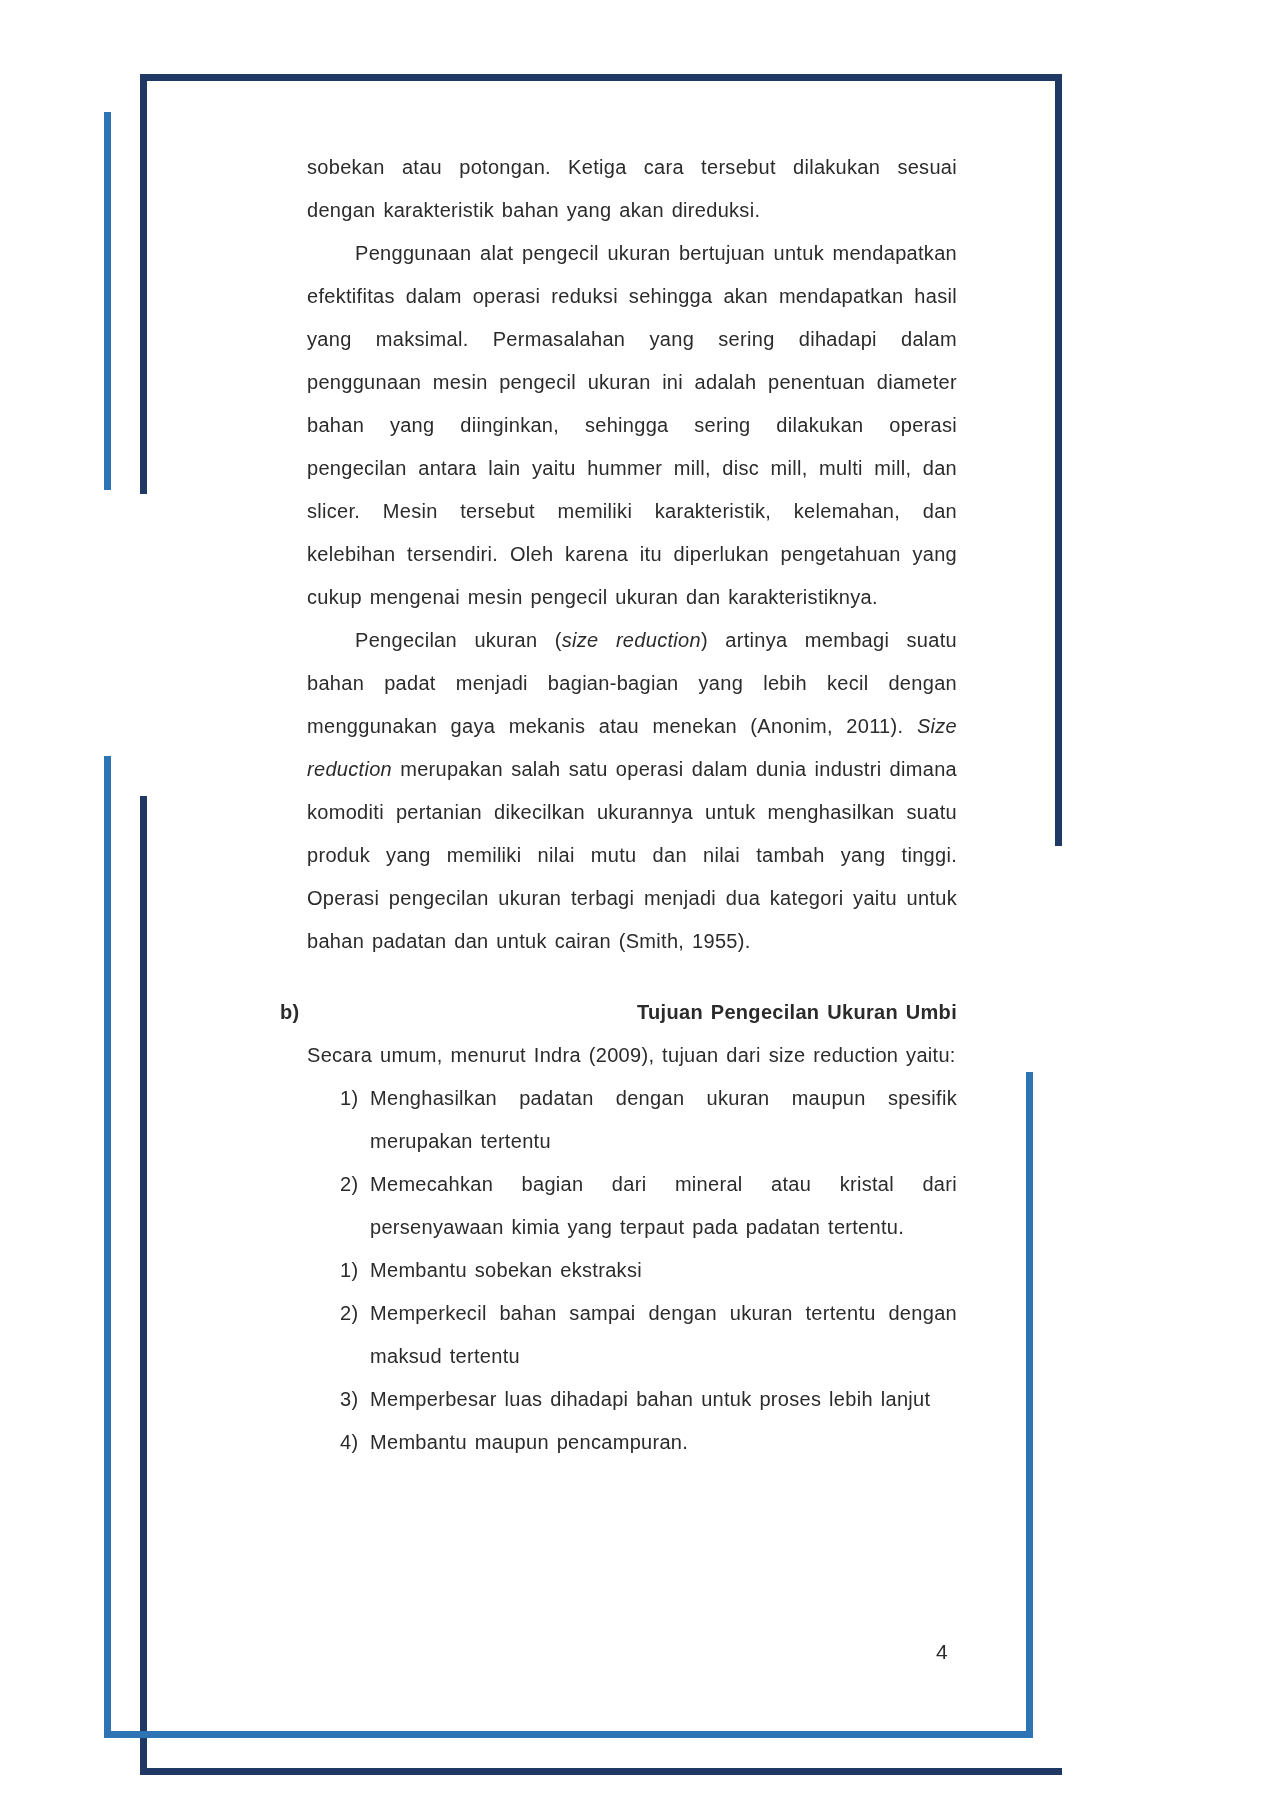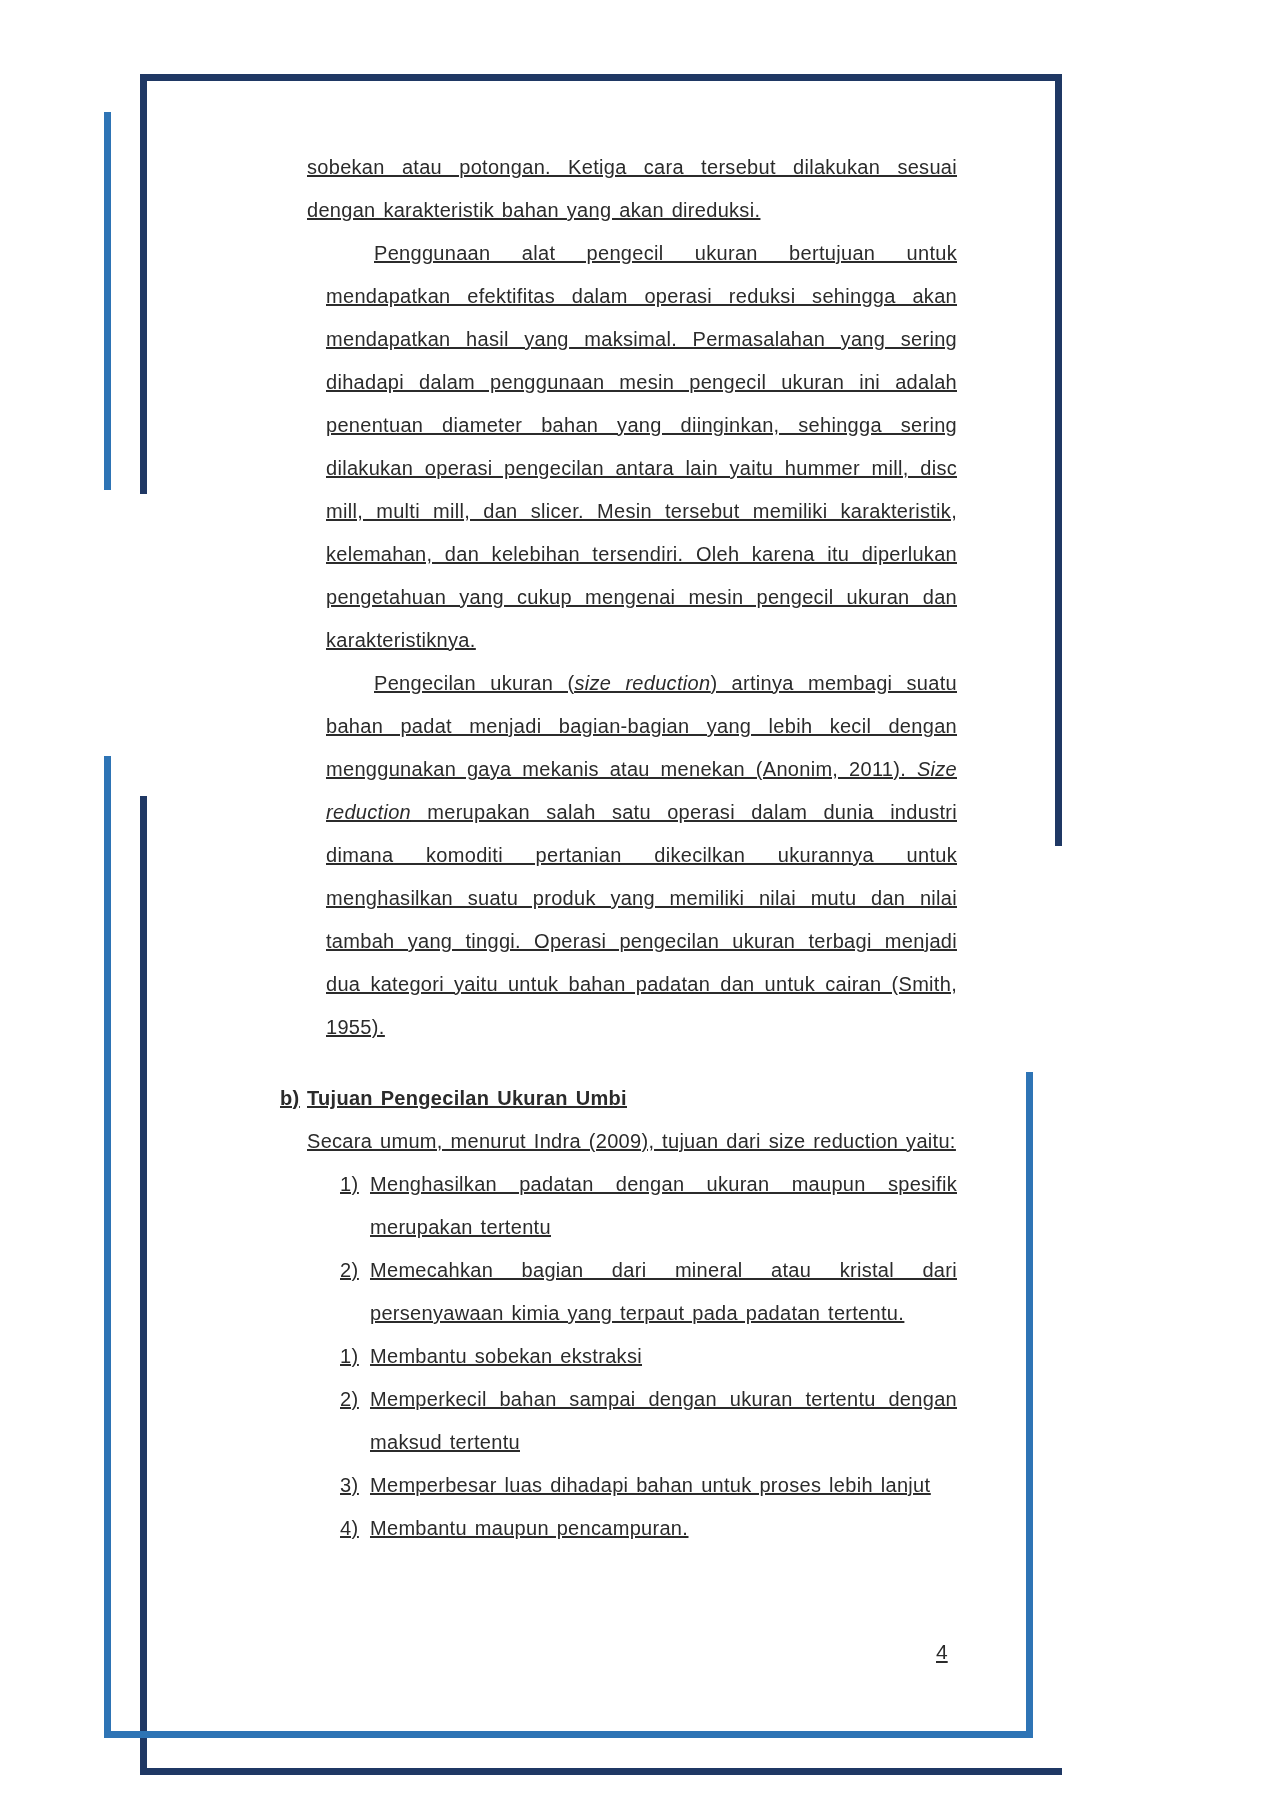--- a/index.html
+++ b/index.html
@@ -1,15 +1,15 @@
 <!DOCTYPE html>
 <html><head>
 <meta charset="utf-8">
 <style>
-  * { margin: 0; padding: 0; box-sizing: border-box; text-decoration: underline; }
+  * { margin: 0; padding: 0; box-sizing: border-box; }
   html, body { background: #ffffff; }
   .page {
     position: relative;
     width: 1273px;
     height: 1800px;
     background: #ffffff;
     overflow: hidden;
     font-family: "Liberation Sans", sans-serif;
   }
   .frame-seg { position: absolute; }
@@ -19,30 +19,30 @@
     top: 146px;
     width: 650px;
     font-size: 20px;
     line-height: 43px;
     color: #2b2b2b;
     text-align: justify;
     letter-spacing: 0.3px;
     word-spacing: 2px;
   }
   .para { margin: 0; }
-  .indent { text-indent: 48px; margin-left: 19px; }
+  .indent { text-indent: 48px; }
   .italic { font-style: italic; }
   .section-heading {
     display: flex;
     margin-top: 28px;
     margin-left: -27px;
     font-weight: 700;
   }
   .heading-marker { flex: 0 0 27px; }
-  .heading-text { flex: 1; text-align: left; }
+  .heading-text { flex: 1; text-align: right; }
   .list { margin: 0; }
   .list-item { display: flex; }
   .list-marker { flex: 0 0 30px; margin-left: 33px; }
   .list-text { flex: 1; text-align: justify; }
   .page-number {
     position: absolute;
     left: 936px;
     top: 1640px;
     font-size: 21px;
     color: #2b2b2b;

